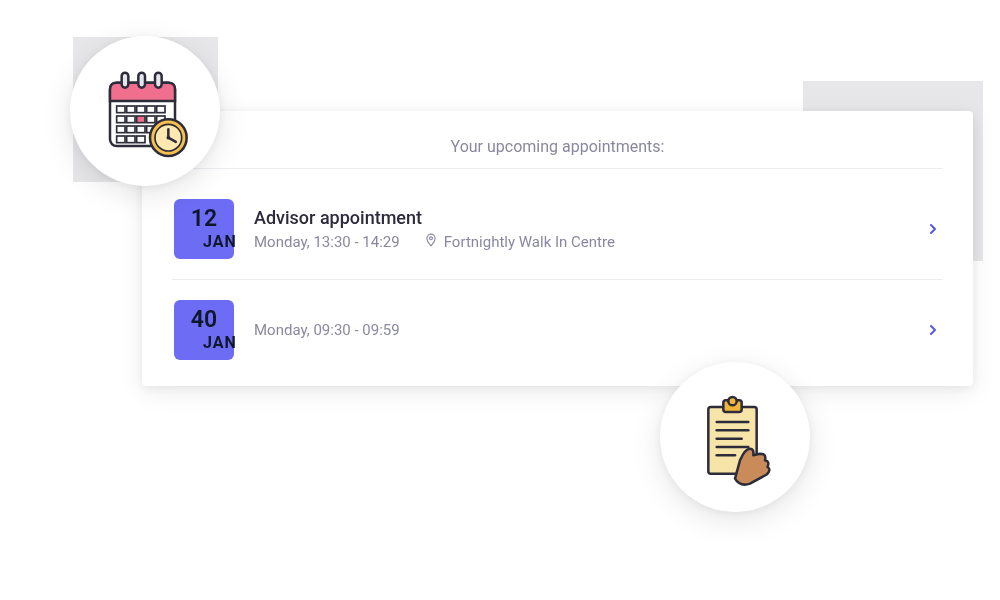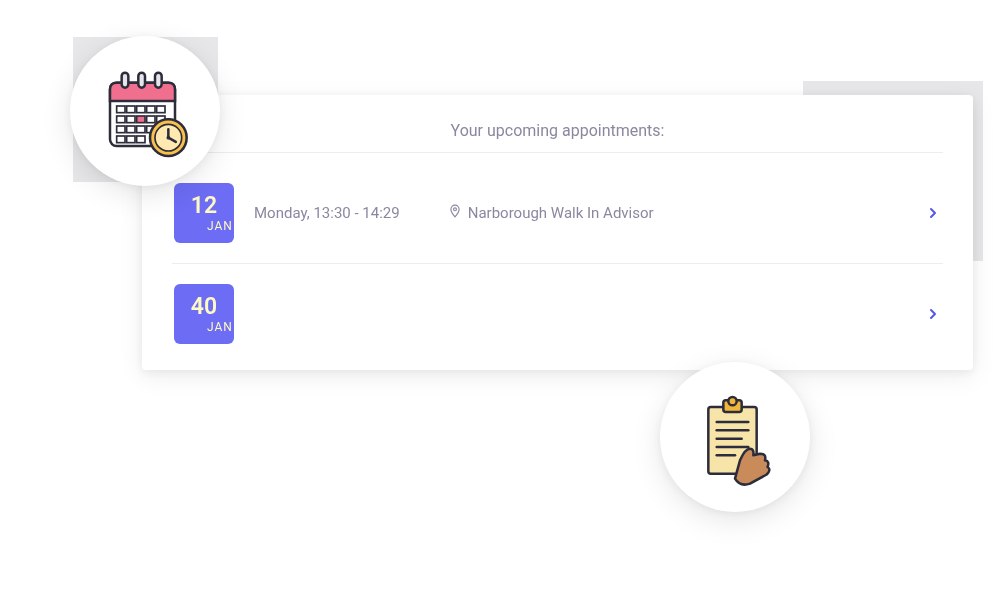--- a/index.html
+++ b/index.html
@@ -25,21 +25,21 @@
     right: 17px;
     top: 81px;
     width: 180px;
     height: 180px;
     background: #e7e7e9;
   }
 
   .card {
     position: absolute;
     left: 142px;
-    top: 95px;
+    top: 111px;
     width: 831px;
     background: #ffffff;
     border-radius: 4px;
     box-shadow:
       0 6px 24px rgba(20, 20, 40, 0.08),
       0 2px 8px  rgba(20, 20, 40, 0.06);
     padding: 26px 30px 20px 30px;
   }
 
   .card-title {
@@ -64,50 +64,50 @@
   .date-badge {
     flex: 0 0 auto;
     width: 60px;
     height: 60px;
     background: #6c6cf4;
     border-radius: 6px;
     display: flex;
     flex-direction: column;
     align-items: center;
     justify-content: center;
-    color: #fef9c3;
+    color: #0f172a;
     margin-right: 20px;
   }
   .date-badge .day {
     font-size: 23px;
     font-weight: 600;
     line-height: 1;
   }
   .date-badge .month {
-    font-size: 12px;
-    font-weight: 400;
+    font-size: 16px;
+    font-weight: 700;
     letter-spacing: 1px;
     margin-top: 2px;
     margin-left: 32px;
   }
 
   .appt-main {
     flex: 1 1 auto;
     min-width: 0;
   }
   .appt-title {
     font-size: 18px;
     color: #2d2a3d;
     font-weight: 500;
     margin-bottom: 4px;
   }
   .appt-sub {
     display: flex;
     align-items: center;
-    gap: 48px;
+    gap: 24px;
     font-size: 15px;
     color: #8a88a0;
   }
   .appt-time {}
   .appt-loc {
     display: flex;
     align-items: center;
     gap: 6px;
   }
 
@@ -144,47 +144,49 @@
 
 <div class="card">
   <div class="card-title">Your upcoming appointments:</div>
 
   <div class="appt-row">
     <div class="date-badge">
       <div class="day">12</div>
       <div class="month">JAN</div>
     </div>
     <div class="appt-main">
+      <div class="appt-title">Advisor appointment</div>
       <div class="appt-sub">
         <span class="appt-time">Monday, 13:30 - 14:29</span>
         <span class="appt-loc">
           <span>
             <svg width="14" height="16" viewBox="0 0 24 24" fill="none">
               <path d="M12 2C8.13 2 5 5.13 5 9c0 5.25 7 13 7 13s7-7.75 7-13c0-3.87-3.13-7-7-7z" stroke="#8a88a0" stroke-width="2" fill="none"></path>
               <circle cx="12" cy="9" r="2.5" stroke="#8a88a0" stroke-width="2" fill="none"></circle>
             </svg>
           </span>
-          <span>Narborough Walk In Advisor</span>
+          <span>Fortnightly Walk In Centre</span>
         </span>
       </div>
     </div>
     <span class="chevron">
       <svg width="16" height="16" viewBox="0 0 24 24">
           <path d="M9 6l6 6-6 6" stroke="#5457e8" stroke-width="3" fill="none" stroke-linecap="round" stroke-linejoin="round"></path>
         </svg>
     </span>
   </div>
 
   <div class="appt-row">
     <div class="date-badge">
       <div class="day">40</div>
       <div class="month">JAN</div>
     </div>
     <div class="appt-main">
       <div class="appt-sub">
+        <span class="appt-time">Monday, 09:30 - 09:59</span>
       </div>
     </div>
     <span class="chevron">
       <svg width="16" height="16" viewBox="0 0 24 24">
           <path d="M9 6l6 6-6 6" stroke="#5457e8" stroke-width="3" fill="none" stroke-linecap="round" stroke-linejoin="round"></path>
         </svg>
     </span>
   </div>
 </div>
 

